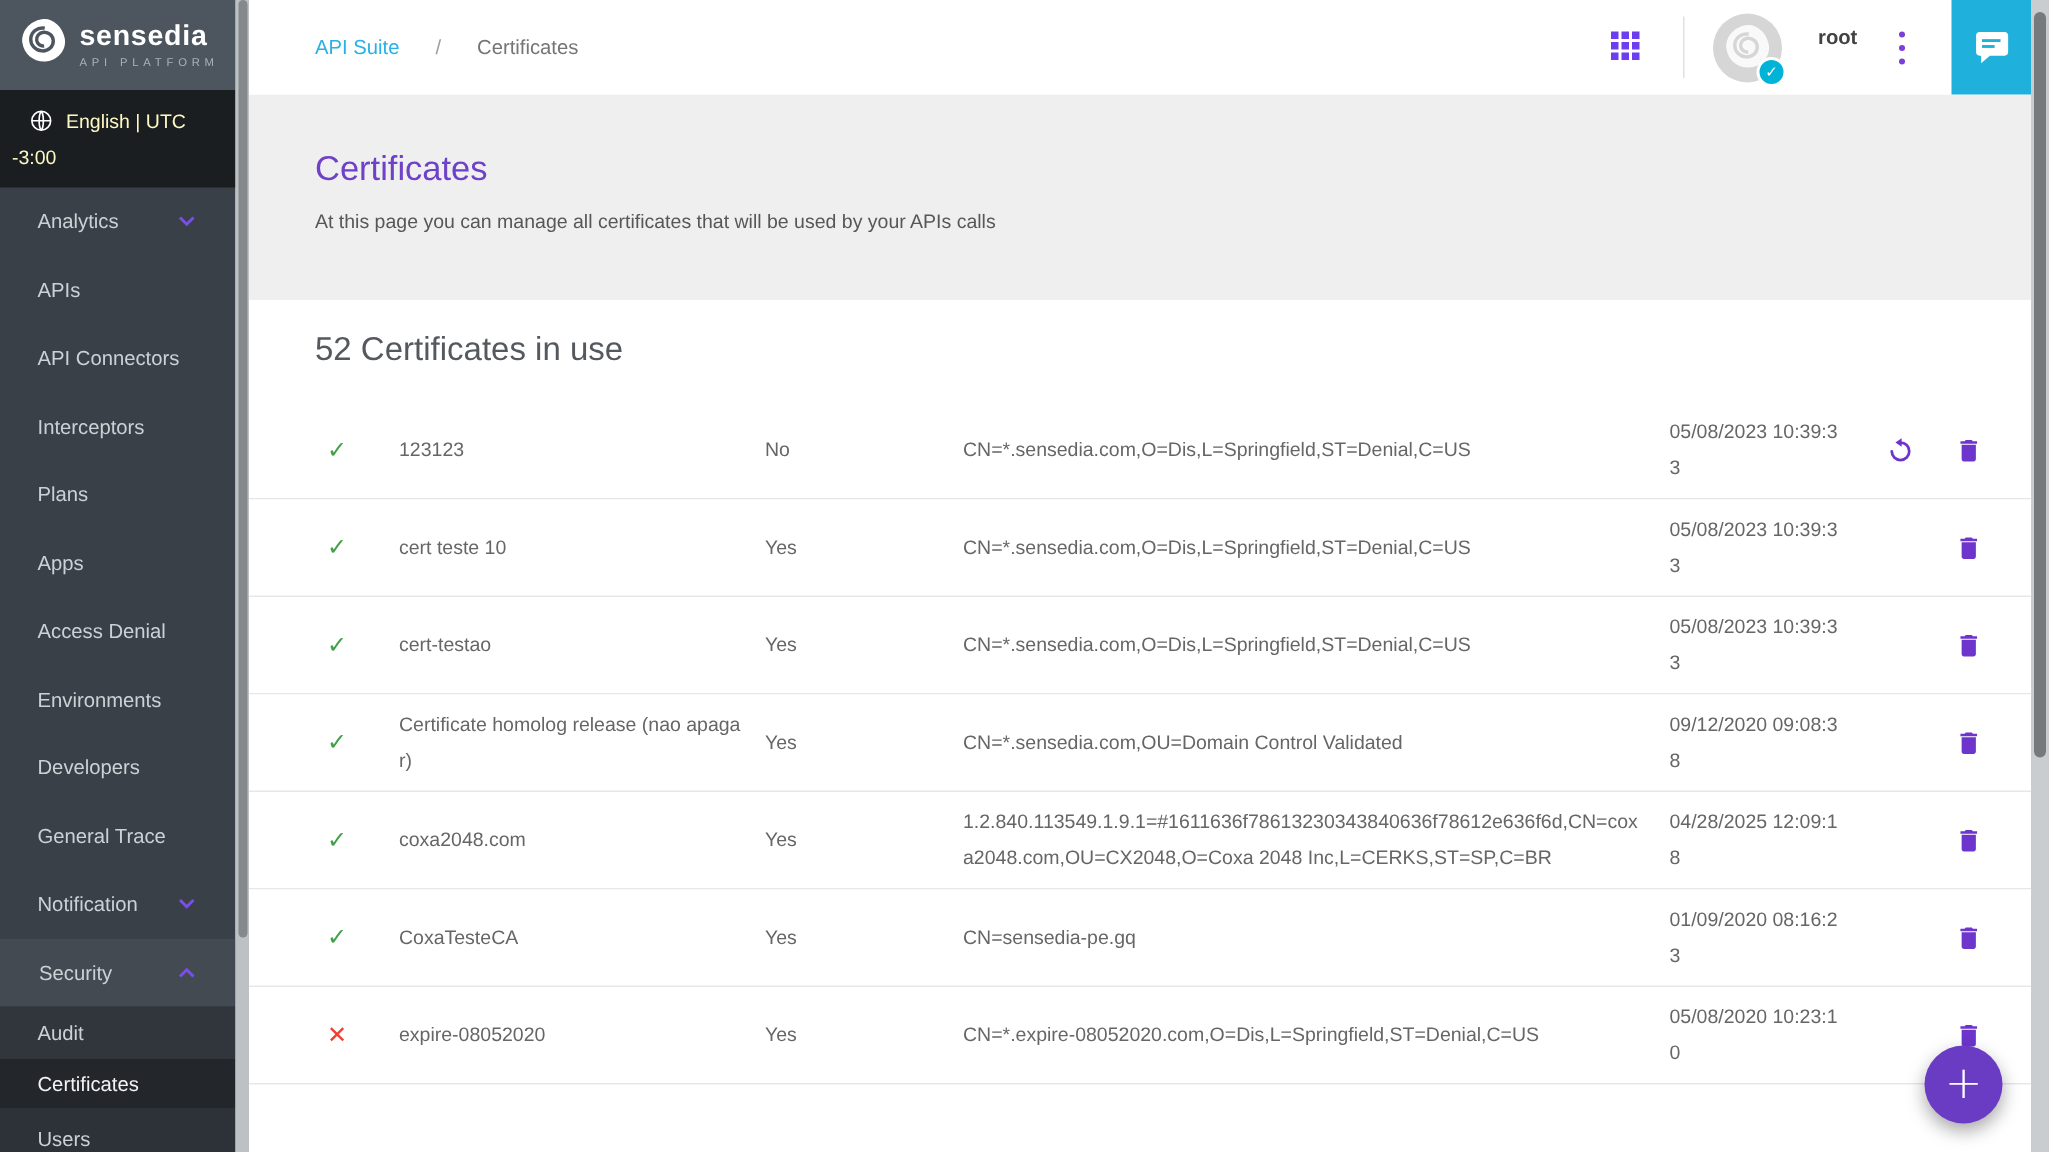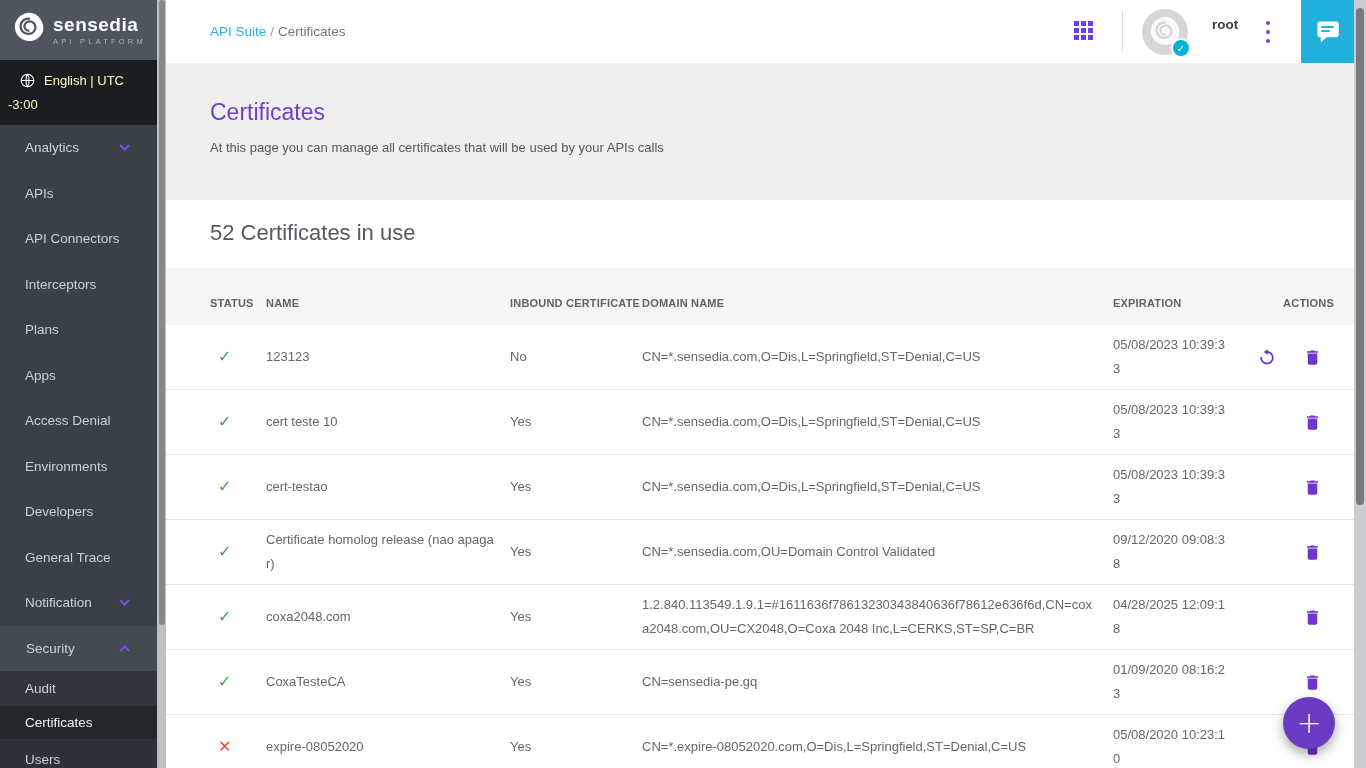--- a/index.html
+++ b/index.html
@@ -25,21 +25,21 @@
   .submenu-item.selected { height:33px; background:#23262b; color:#f2f3f4; }
   .submenu-item.users { height:40px; background:#2d3239; }
 
   .sidebar-scrollbar { position:absolute; left:157px; top:0; width:9px; height:768px; background:#bdc1c4; }
   .sidebar-scrollbar .thumb { position:absolute; left:1.5px; top:0; width:6px; height:625px; background:#85898c; border-radius:3px; }
 
   
   .main { position:absolute; left:166px; top:0; width:1188px; height:768px; background:#fff; overflow:hidden; }
 
   .topbar { position:relative; height:63px; background:#fff; }
-  .breadcrumb { position:absolute; left:44px; top:0; height:63px; display:flex; align-items:center; font-size:13.5px; gap:4px; }
+  .breadcrumb { position:absolute; left:44px; top:0; height:63px; display:flex; align-items:center; font-size:13.5px; gap:24px; }
   .bc-link { color:#29b0e6; cursor:pointer; }
   .bc-sep { color:#9e9e9e; }
   .bc-current { color:#757575; }
   .grid-icon { position:absolute; left:908px; top:21px; width:20px; height:20px; display:grid; grid-template-columns:repeat(3,5px); grid-template-rows:repeat(3,5px); gap:2px; cursor:pointer; }
   .grid-icon i { background:#6d3ef0; }
   .topbar-divider { position:absolute; left:956px; top:11px; width:1px; height:41px; background:#e0e0e0; }
   .avatar { position:absolute; left:976px; top:9px; width:46px; height:46px; border-radius:50%; background:#d6d6d6; cursor:pointer; }
   .avatar svg { position:absolute; left:6px; top:6px; }
   .avatar-badge { position:absolute; right:-3px; bottom:-3px; width:20px; height:20px; border-radius:50%; background:#00b3d7; border:2px solid #fff; color:#fff; font-size:10px; font-weight:bold; display:flex; align-items:center; justify-content:center; font-family:"DejaVu Sans", sans-serif; }
   .username { position:absolute; left:1046px; top:17px; font-size:13.5px; font-weight:bold; color:#424242; }
@@ -213,28 +213,20 @@
     <section class="hero">
       <h1 class="hero-title">Certificates</h1>
       <p class="hero-sub">At this page you can manage all certificates that will be used by your APIs calls</p>
     </section>
 
     <section class="count-section">
       <h2 class="count-title">52 Certificates in use</h2>
     </section>
 
     <section class="table">
-      <div class="thead">
-        <div class="cell c-status">STATUS</div>
-        <div class="cell c-name">NAME</div>
-        <div class="cell c-inbound">INBOUND CERTIFICATE</div>
-        <div class="cell c-domain">DOMAIN NAME</div>
-        <div class="cell c-exp">EXPIRATION</div>
-        <div class="cell c-actions">ACTIONS</div>
-      </div>
 
       <div class="trow">
         <div class="cell c-status"><span class="st ok">✓</span></div>
         <div class="cell c-name">123123</div>
         <div class="cell c-inbound">No</div>
         <div class="cell c-domain">CN=*.sensedia.com,O=Dis,L=Springfield,ST=Denial,C=US</div>
         <div class="cell c-exp">05/08/2023 10:39:33</div>
         <div class="cell c-actions">
           <span class="act">
             <svg width="20" height="20" viewBox="0 0 24 24">

